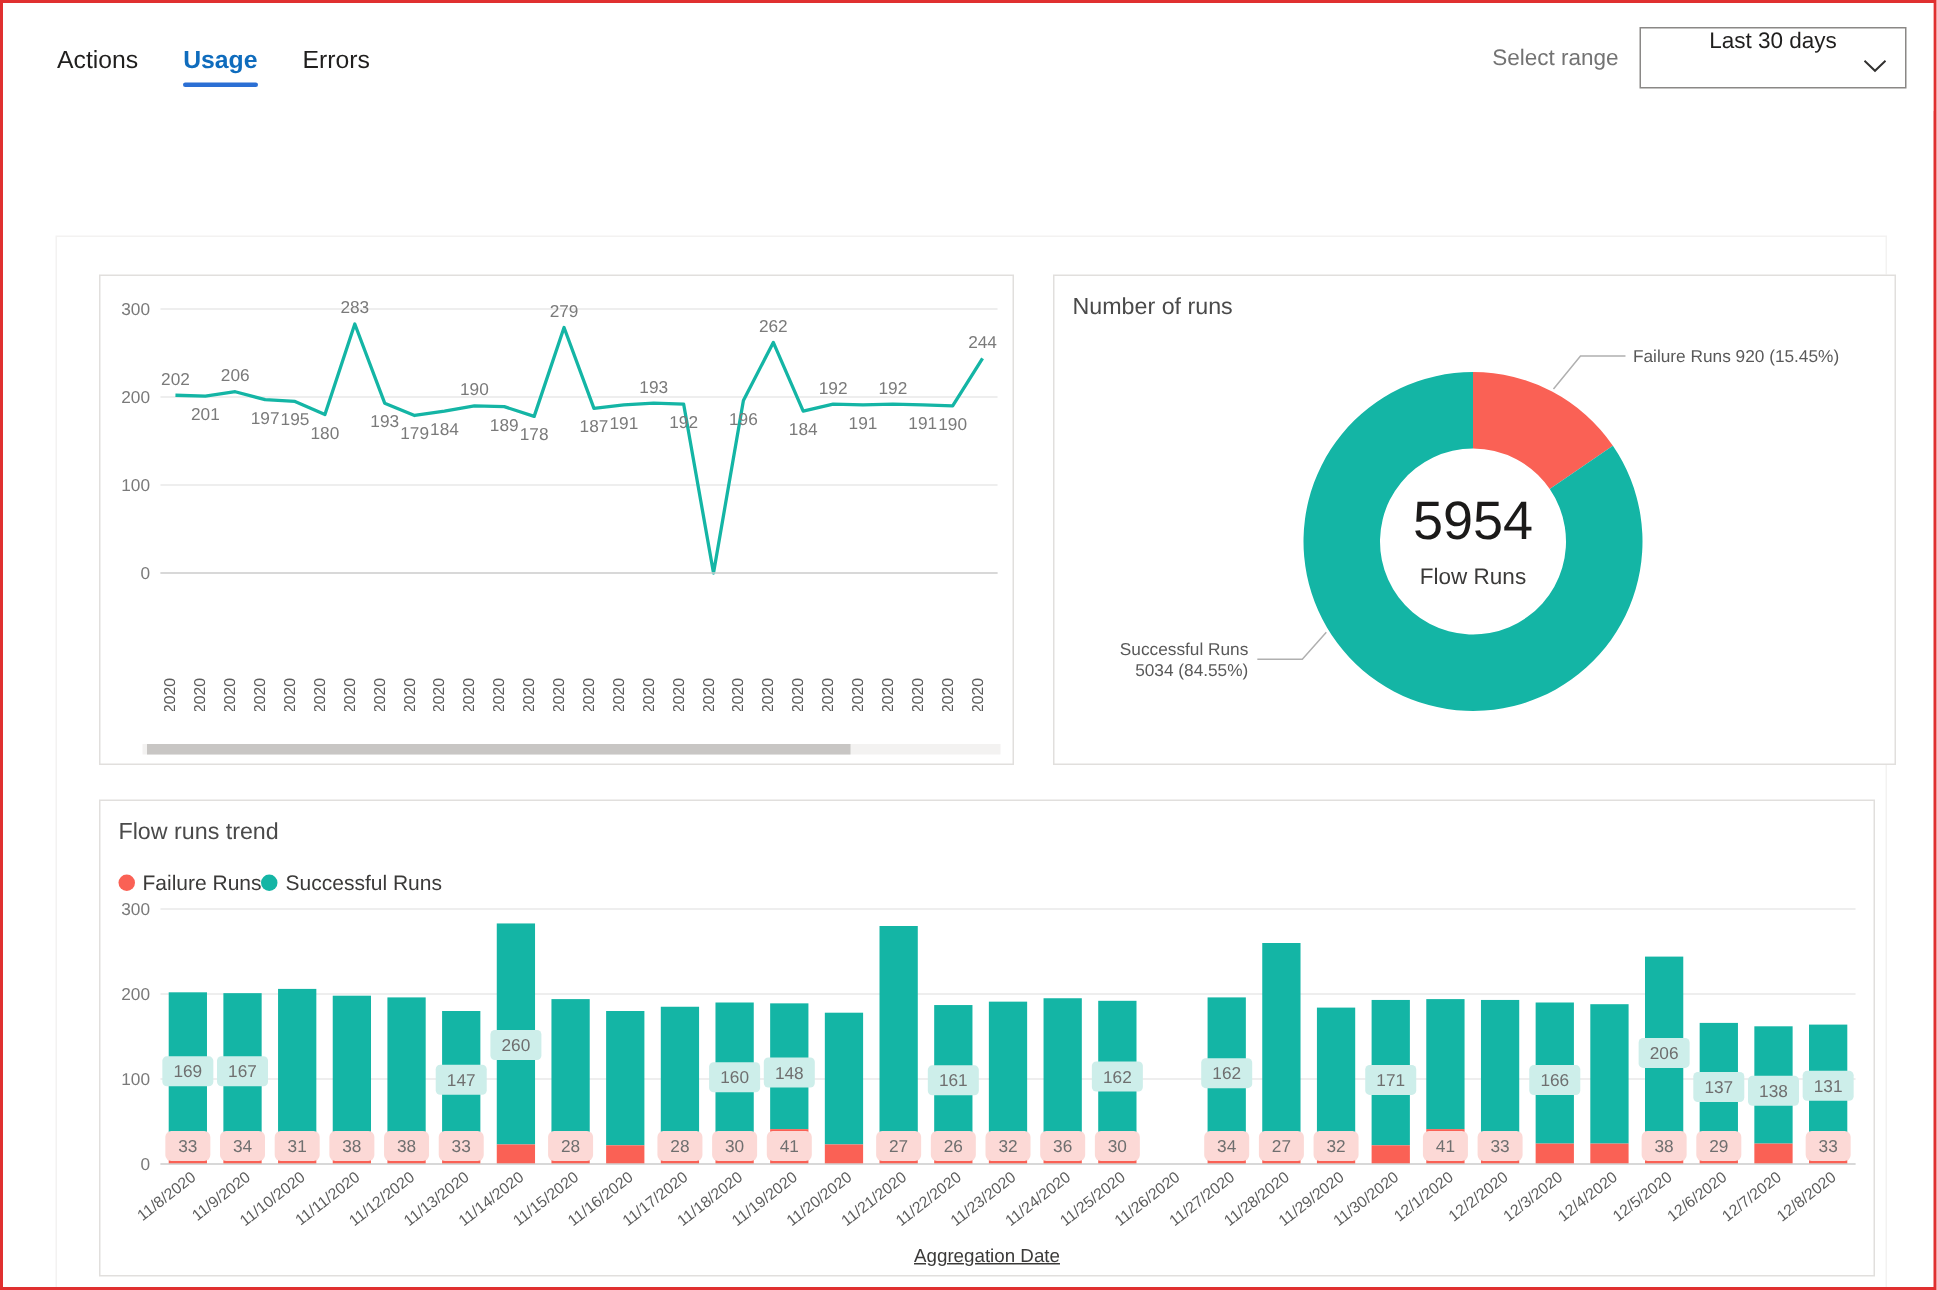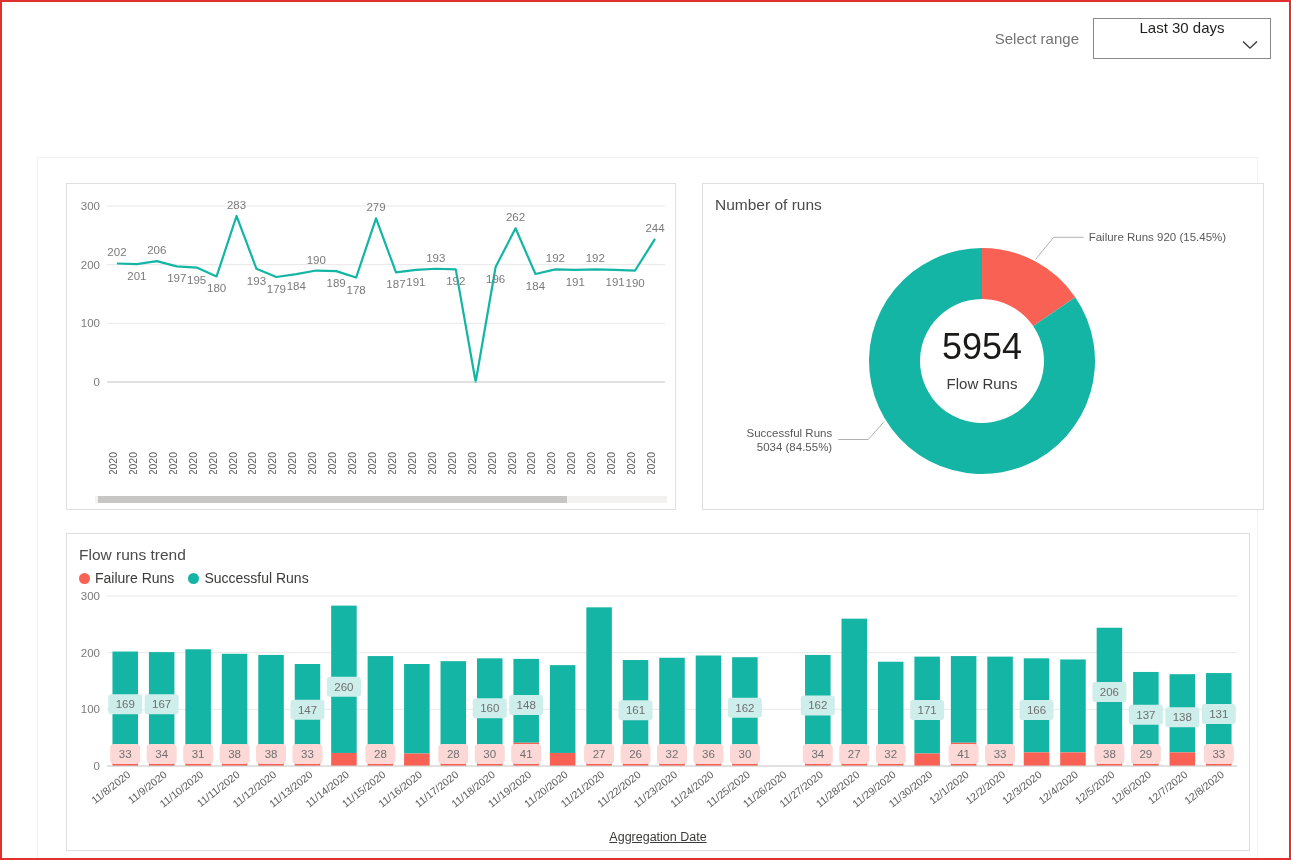--- a/index.html
+++ b/index.html
@@ -132,39 +132,44 @@
 
   
   .donut-center-num {
     font-size: 36px; fill: #1b1a19; font-weight: 400;
   }
   .donut-center-lbl { font-size: 15px; fill: #3b3a39; }
   .callout-text { font-size: 11.5px; fill: #595959; }
 
   
   .legend {
-    display: flex; align-items: center; gap: 14px;
+    display: flex; align-items: center; 
     padding: 6px 0 0 12px;
-    font-size: 14px; color: #3b3a39;
+    font-size: 14px; color: #3b3a39; margin-top: 10px;
   }
   .legend .item { display: flex; align-items: center; gap: 5px; }
   .dot { width: 11px; height: 11px; border-radius: 50%; display: inline-block; }
   .axis-title {
     position: absolute; bottom: 6px; left: 0; right: 0;
     text-align: center; font-size: 12.5px; color: #3b3a39; text-decoration: underline;
   }
   text { font-family: "Liberation Sans", sans-serif; }
 </style>
 </head>
 <body>
 
 <div class="frame">
 
 
   <div class="tabsrow">
+    <div class="tabs">
+      <div class="tab">Actions</div>
+      <div class="tab active">Usage</div>
+      <div class="tab">Errors</div>
+    </div>
     <div class="range-wrap">
       <div class="range-label">Select range</div>
       <div class="range-select">
         <span>Last 30 days</span>
         <span class="chev">
           <svg width="16" height="10" viewBox="0 0 16 10">
               <path d="M1 1.5 L8 8.2 L15 1.5" fill="none" stroke="#323130" stroke-width="1.3"></path>
             </svg>
         </span>
       </div>

